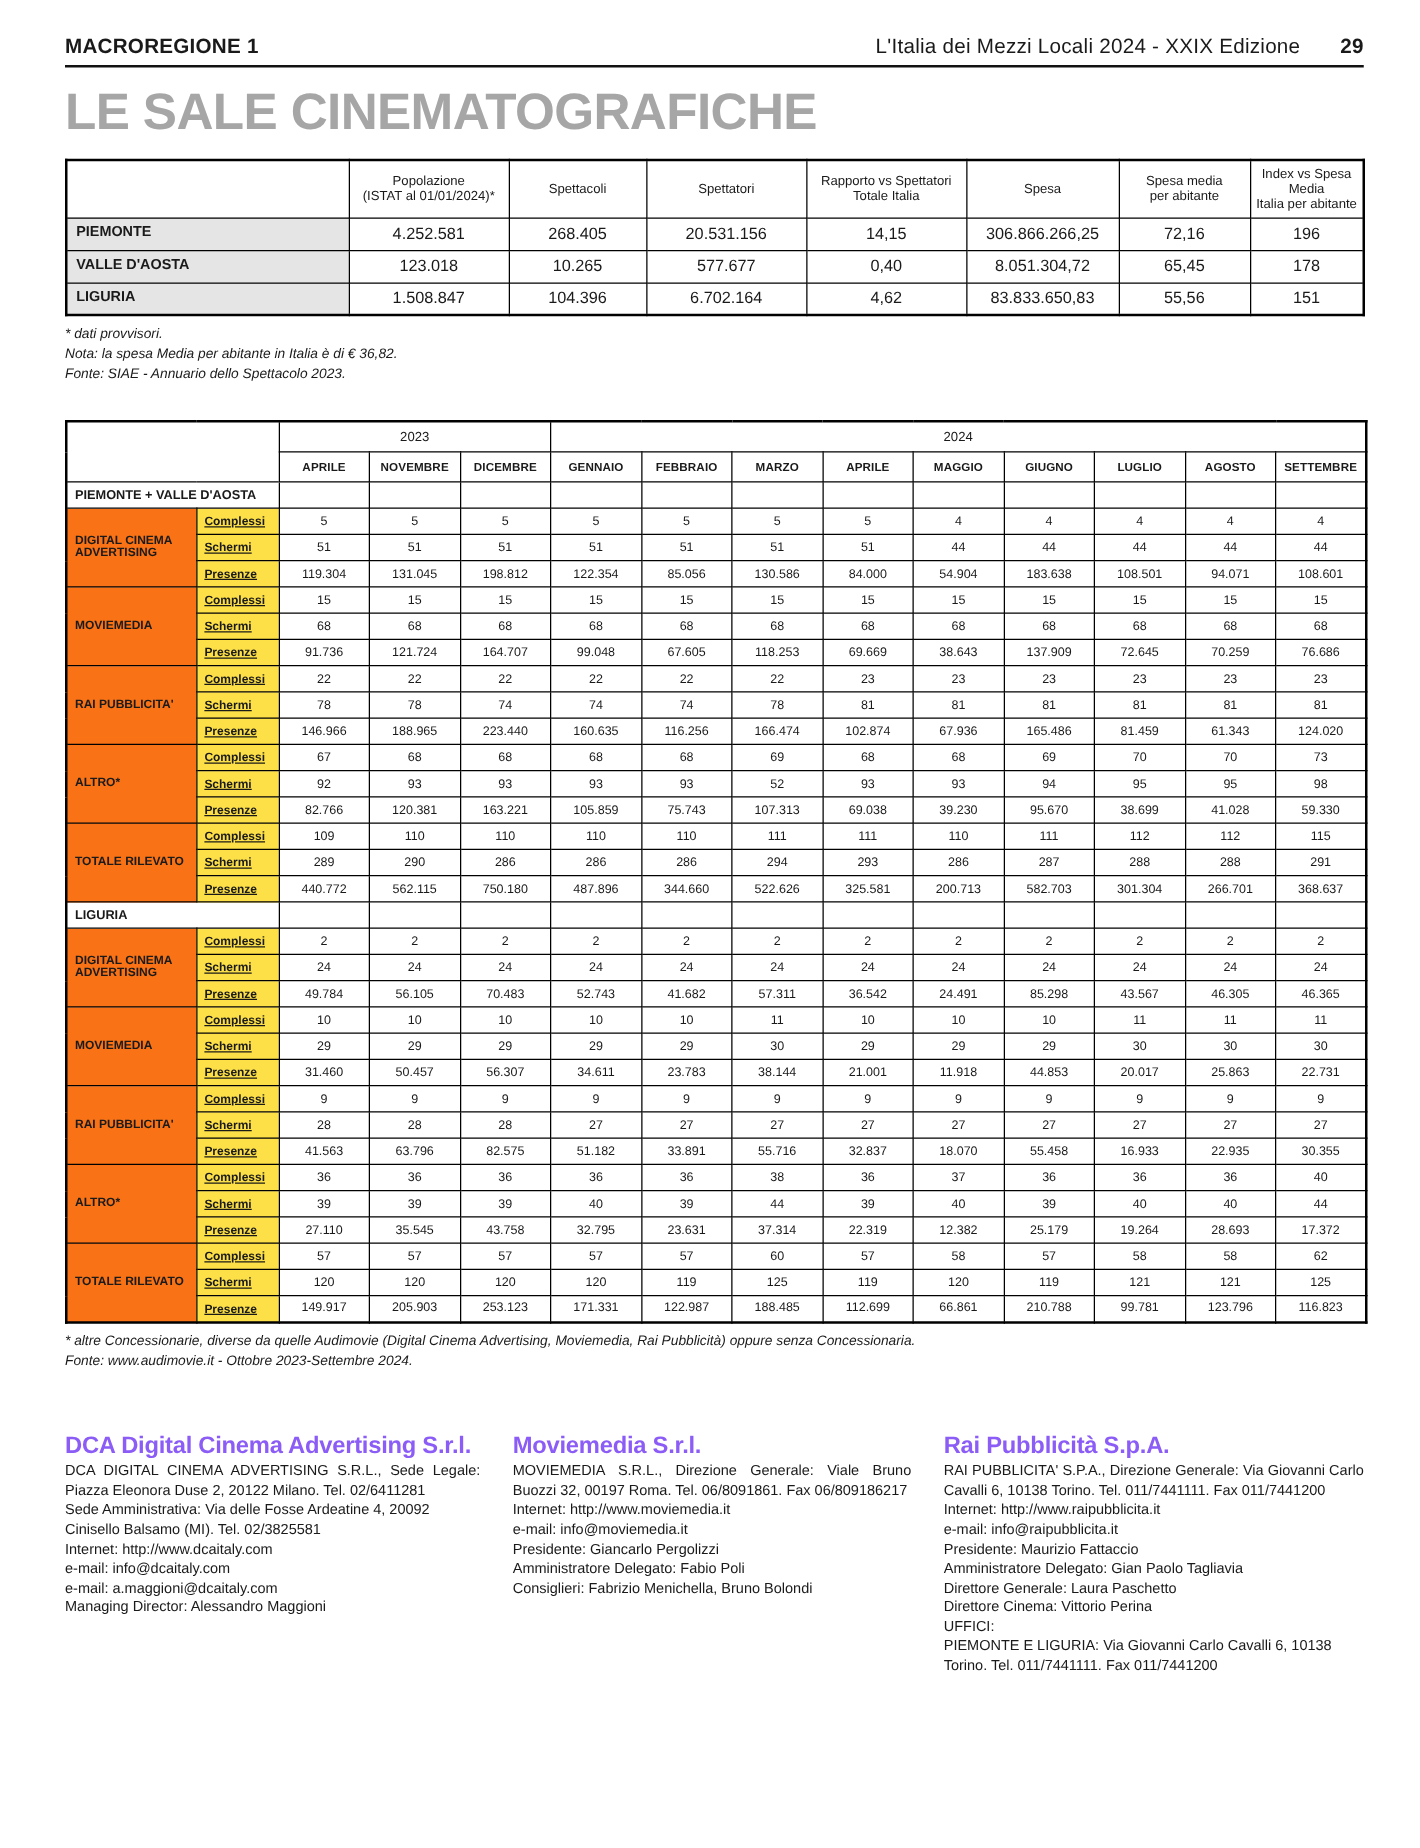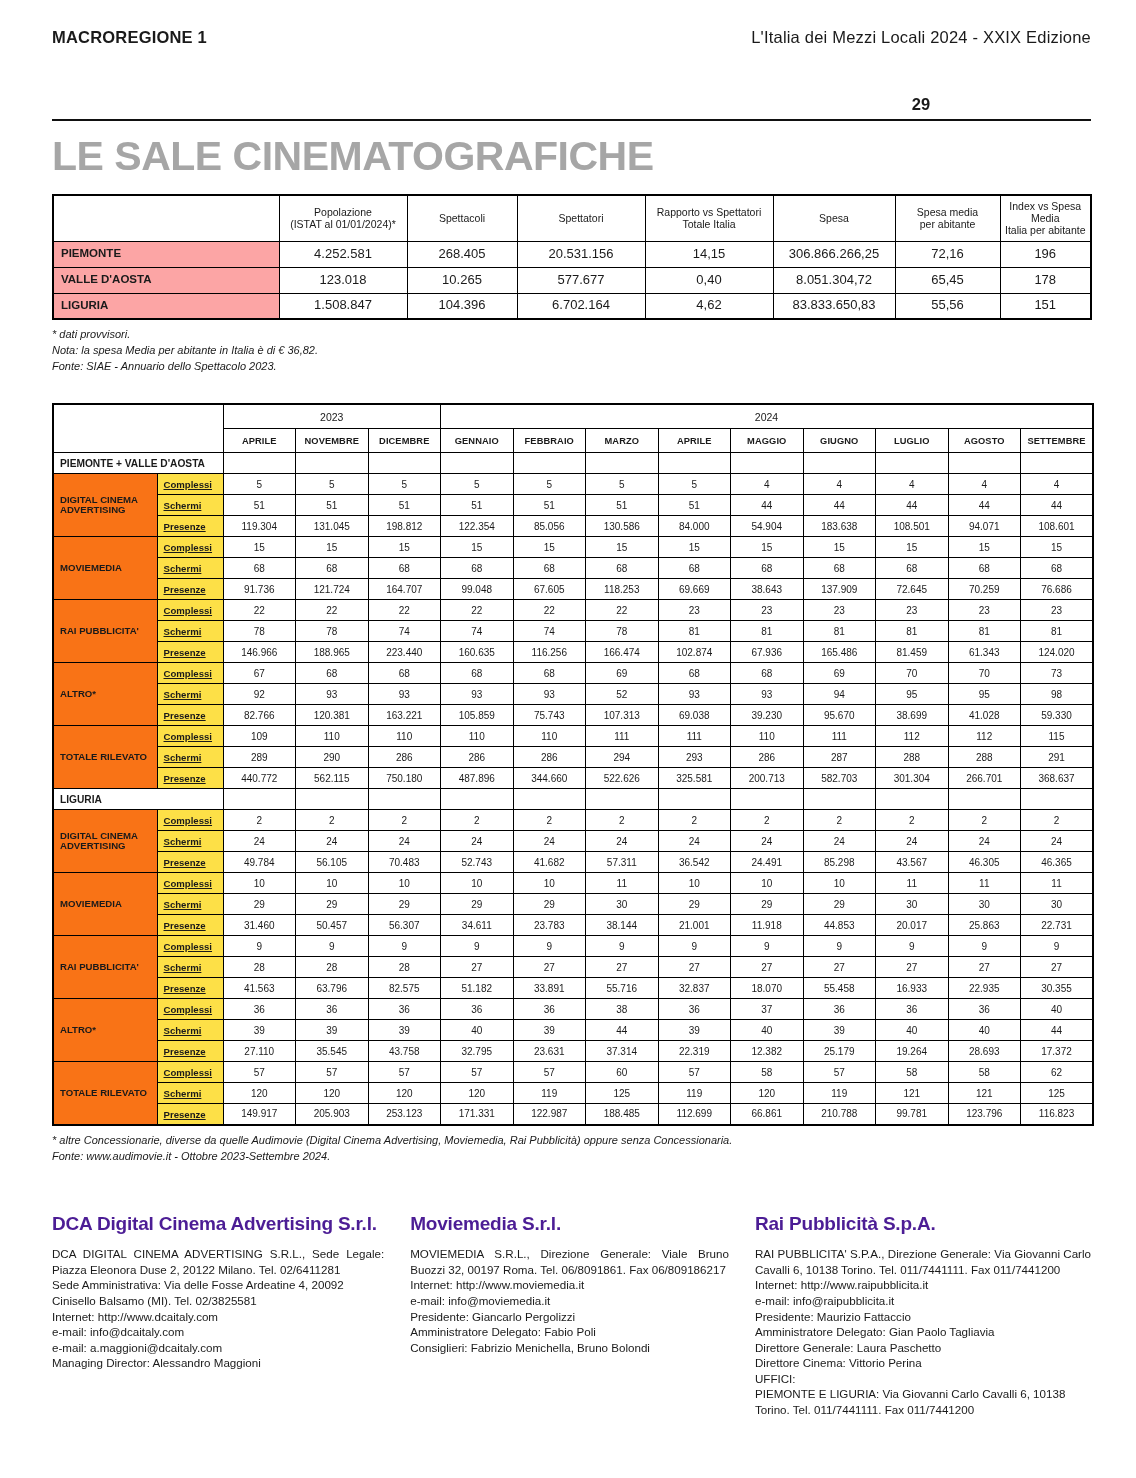--- a/index.html
+++ b/index.html
@@ -19,21 +19,21 @@
   
   .runhead {
     display: flex;
     align-items: baseline;
     justify-content: space-between;
     font-size: 16.5px;
     font-weight: bold;
     letter-spacing: .2px;
   }
   .runhead .left { font-size: 16.5px; }
-  .runhead .right-wrap { display: flex; align-items: center; gap: 48px; flex-direction: column; }
+  .runhead .right-wrap { display: flex; align-items: flex-start; gap: 32px; }
   .runhead .edition { font-weight: normal; font-size: 16.5px; }
   .runhead .pageno { font-weight: bold; font-size: 16.5px; }
   .rule { border-top: 2.5px solid #111; margin-top: 5px; }
 
   
   .maintitle {
     font-size: 41px;
     font-weight: bold;
     color: #a6a6a6;
     letter-spacing: -0.5px;
@@ -56,21 +56,21 @@
     line-height: 1.15;
     padding: 3px 2px;
   }
   .t1 thead th { height: 46px; font-size: 10.5px; }
   .t1 tbody td { height: 26px; }
   .t1 td.regname {
     text-align: left;
     padding-left: 7px;
     font-weight: bold;
     font-size: 11.5px;
-    background: #fca5a5;
+    background: #e5e5e5;
   }
   .t1 .hcorner { background: #ffffff; }
 
   .notes {
     font-size: 11px;
     font-style: italic;
     line-height: 1.45;
     margin-top: 7px;
   }
 
@@ -126,24 +126,24 @@
   .cols {
     display: flex;
     gap: 0;
     margin-top: 48px;
   }
   .col { padding-right: 26px; }
   .col.c1 { width: 372px; }
   .col.c2 { width: 358px; }
   .col.c3 { width: 350px; padding-right: 0; }
   .col h3 {
-    margin: 0 0 12px 0;
+    margin: 0 0 2px 0;
     font-size: 19px;
     font-weight: bold;
-    color: #4c1d95;
+    color: #8b5cf6;
     line-height: 1.14;
     letter-spacing: -0.2px;
   }
   .col p {
     margin: 0;
     font-size: 11.6px;
     line-height: 1.34;
     text-align: justify;
   }
   .col p.nojust { text-align: left; }

